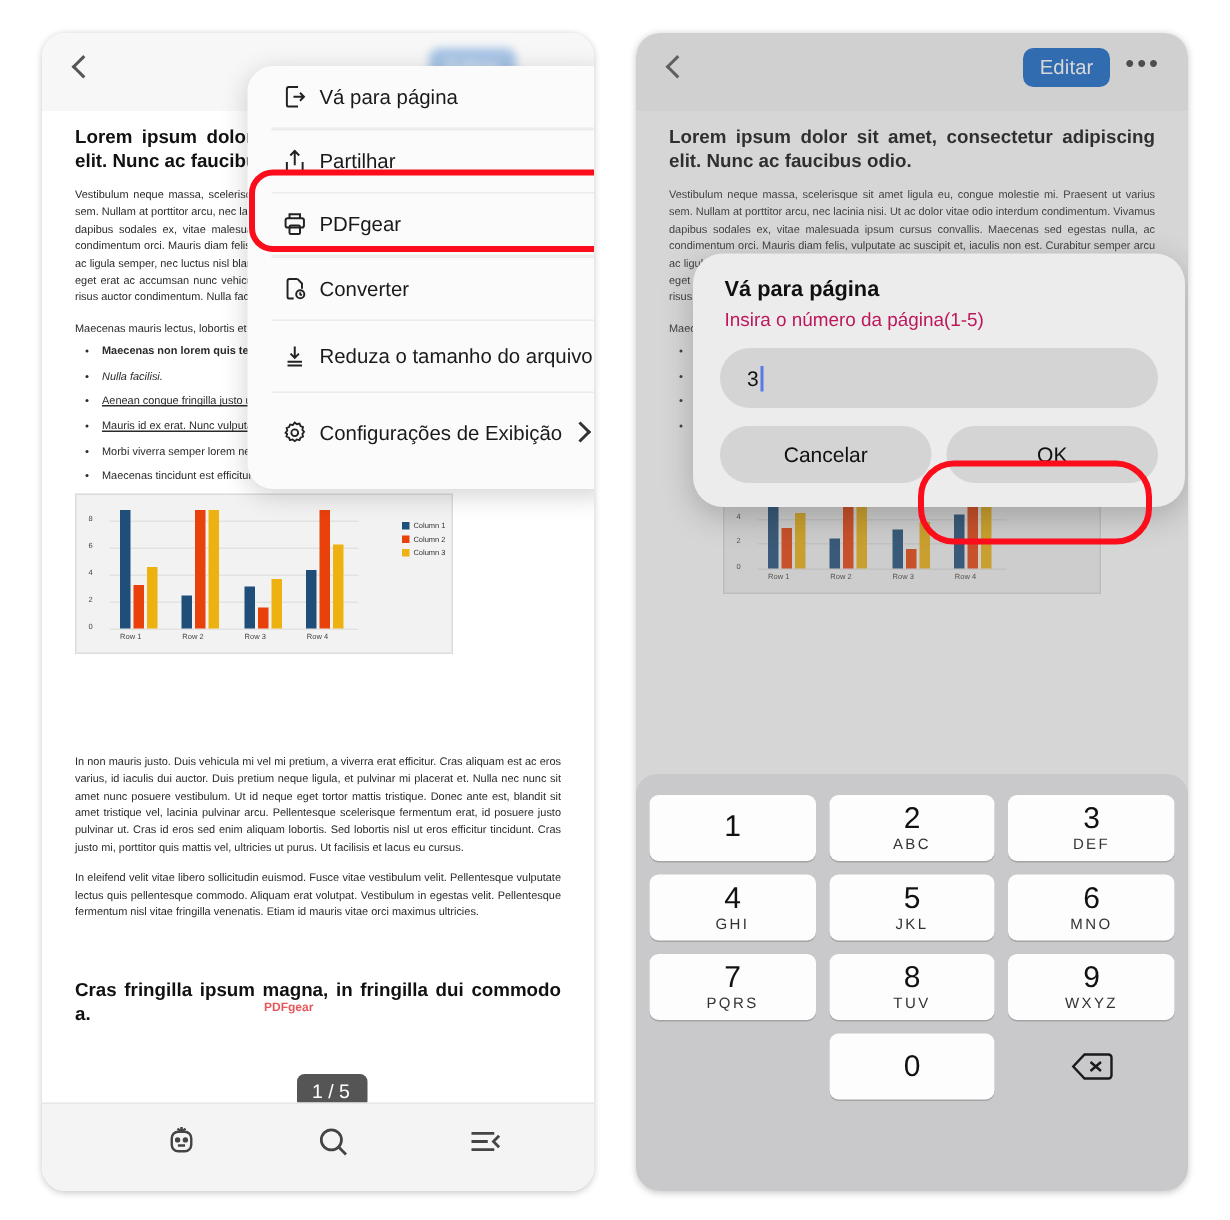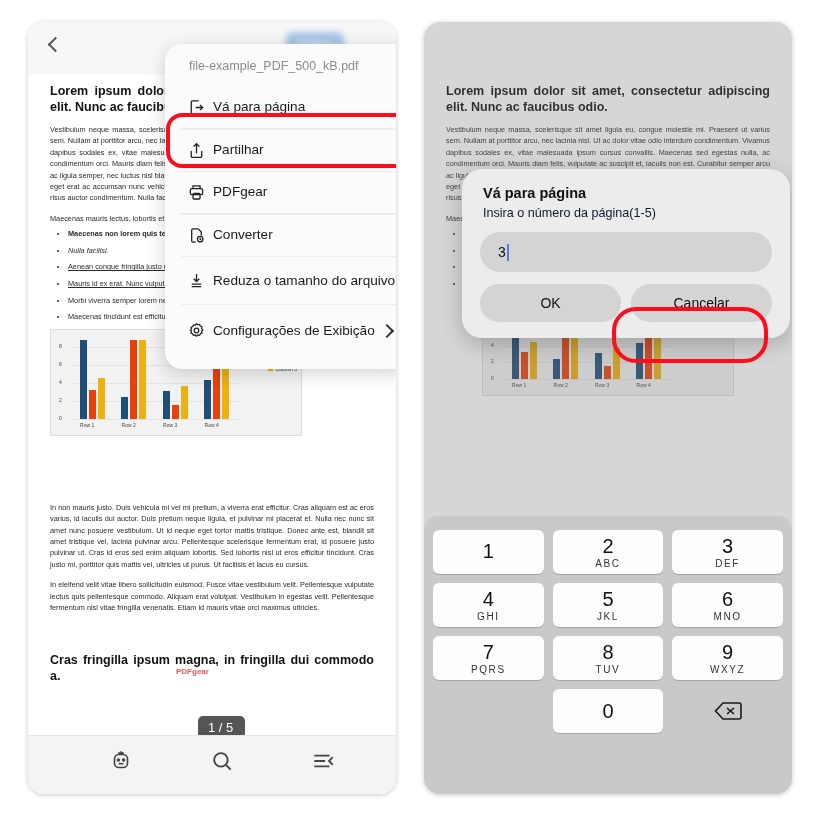--- a/index.html
+++ b/index.html
@@ -56,21 +56,21 @@
   .mrow .chev{position:absolute;right:20px;top:50%;margin-top:-5px;width:8px;height:8px;border-right:2px solid #333;border-bottom:2px solid #333;transform:rotate(-45deg);}
   .mdiv{height:1px;background:#ececec;margin:0 16px;}
 
   
   .ring{position:absolute;border:4px solid #fc0d1b;border-radius:22px;pointer-events:none;}
 
   
   .dim{position:absolute;left:0;top:0;width:100%;height:100%;background:rgba(120,120,120,.30);}
   .dialog{position:absolute;left:38px;top:147px;width:292px;background:#ececec;border-radius:20px;box-shadow:0 6px 22px rgba(0,0,0,.22);padding:16px 18px 16px;}
   .dlg-title{font-size:14.5px;font-weight:bold;color:#101010;margin:0 0 5px 3px;}
-  .dlg-sub{font-size:12.6px;color:#0f172a;margin:0 0 12px 3px;}
+  .dlg-sub{font-size:12.6px;color:#be185d;margin:0 0 12px 3px;}
   .dlg-input{height:40px;background:#d4d4d4;border-radius:20px;display:flex;align-items:center;padding:0 18px;position:relative;}
   .dlg-input .val{font-size:14px;color:#111;}
   .caret{display:inline-block;width:2px;height:17px;background:#5b79e8;margin-left:1px;}
   .dlg-actions{display:flex;gap:10px;margin-top:12px;}
   .dlg-btn{flex:1;height:38px;background:#d4d4d4;border-radius:19px;display:flex;align-items:center;justify-content:center;font-size:14px;color:#111;}
 
   
   .keypad{position:absolute;left:0;bottom:0;width:100%;height:278px;background:#c9c9cb;border-radius:14px 14px 0 0;}
   .kgrid{position:absolute;left:9px;top:14px;right:9px;display:grid;grid-template-columns:repeat(3,1fr);grid-gap:9px;}
   .key{height:44px;background:#fdfdfd;border-radius:6px;box-shadow:0 1px 0 rgba(0,0,0,.18);display:flex;flex-direction:column;align-items:center;justify-content:center;}
@@ -181,21 +181,20 @@
         <div class="ic" style="left:282px;">
           <svg viewBox="0 0 24 24" width="26" height="26" fill="none" stroke="#444" stroke-width="1.7">
             <path d="M4 7h14M4 12h10M4 17h14"></path>
               <path d="M21 8.5 17.5 12 21 15.5"></path>
           </svg>
         </div>
       </div>
     </div>
 
     <div class="menu">
-      <div class="menu-file">file-example_PDF_500_kB.pdf</div>
 
       <div class="mrow">
         <span class="micon">
           <svg viewBox="0 0 24 24" width="21" height="21" fill="none" stroke="#222" stroke-width="1.5">
             <path d="M14.5 4.5H7.5A1.5 1.5 0 0 0 6 6v12a1.5 1.5 0 0 0 1.5 1.5h7"></path>
             <path d="M11 12h7.5M16 9l3 3-3 3"></path>
           </svg>
         </span>
         <span class="mlabel">Vá para página</span>
       </div>
@@ -264,20 +263,25 @@
       </div>
       <div style="height:12px"></div>
     </div>
 
     <div class="ring" style="left:138px;top:91px;width:240px;height:47px;border-radius:16px;"></div>
   </div>
 
   <div class="phone phone-right">
     <div class="doc">
 
+      <div class="nav">
+        <div class="backchev"></div>
+        <div class="edit-btn">Editar</div>
+        <div class="dots">•••</div>
+      </div>
 
       <div class="page">
         <h1 class="doc-title">Lorem ipsum dolor sit amet, consectetur adipiscing elit. Nunc ac faucibus odio.</h1>
         <div class="gap"></div>
         <p class="doc-p">Vestibulum neque massa, scelerisque sit amet ligula eu, congue molestie mi. Praesent ut varius sem. Nullam at porttitor arcu, nec lacinia nisi. Ut ac dolor vitae odio interdum condimentum. Vivamus dapibus sodales ex, vitae malesuada ipsum cursus convallis. Maecenas sed egestas nulla, ac condimentum orci. Mauris diam felis, vulputate ac suscipit et, iaculis non est. Curabitur semper arcu ac ligula semper, nec luctus nisl blandit. Integer lacinia ante ac libero lobortis imperdiet. Sed a ipsum eget erat ac accumsan nunc vehicula. Cras in maximus leo. Nunc faucibus, turpis quis tortor quis risus auctor condimentum. Nulla facilisi. Donec ut lorem mauris tempus fringilla.</p>
         <div class="gap"></div>
         <p class="doc-p">Maecenas mauris lectus, lobortis et purus mattis, blandit dictum tellus.</p>
         <ul class="doc-list">
           <li class="b">Maecenas non lorem quis tellus placerat varius.</li>
           <li class="i">Nulla facilisi.</li>
@@ -331,22 +335,22 @@
       <div class="dim"></div>
 
       <div class="dialog">
         <div class="dlg-title">Vá para página</div>
         <div class="dlg-sub">Insira o número da página(1-5)</div>
         <div class="dlg-input">
           <span class="val">3</span>
             <span class="caret"></span>
         </div>
         <div class="dlg-actions">
+          <div class="dlg-btn">Cancelar</div>
           <div class="dlg-btn">OK</div>
-          <div class="dlg-btn">Cancelar</div>
         </div>
       </div>
 
       <div class="ring" style="left:188px;top:285px;width:148px;height:48px;border-radius:24px;"></div>
 
       <div class="keypad">
         <div class="kgrid">
           <div class="key">
               <span class="num">1</span>
               <span class="abc"></span>

